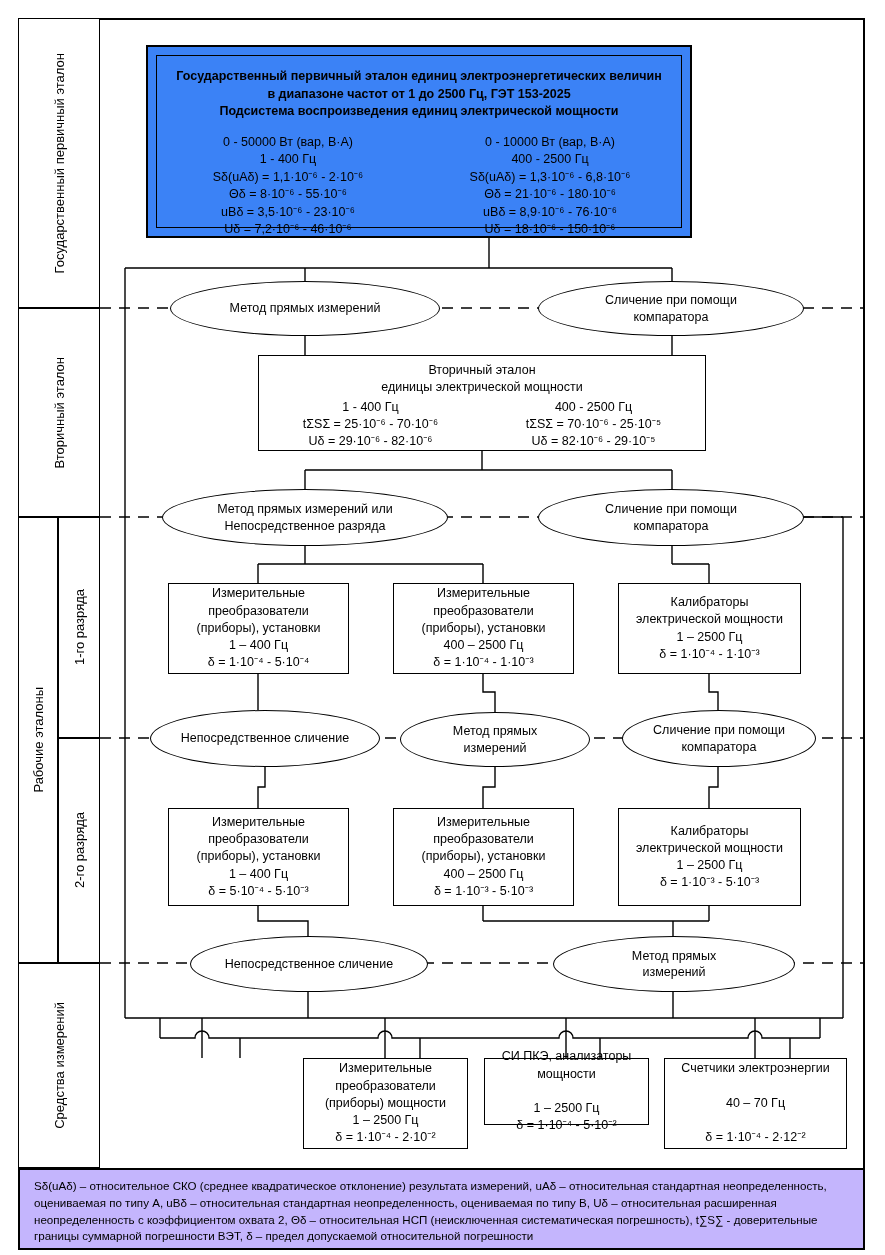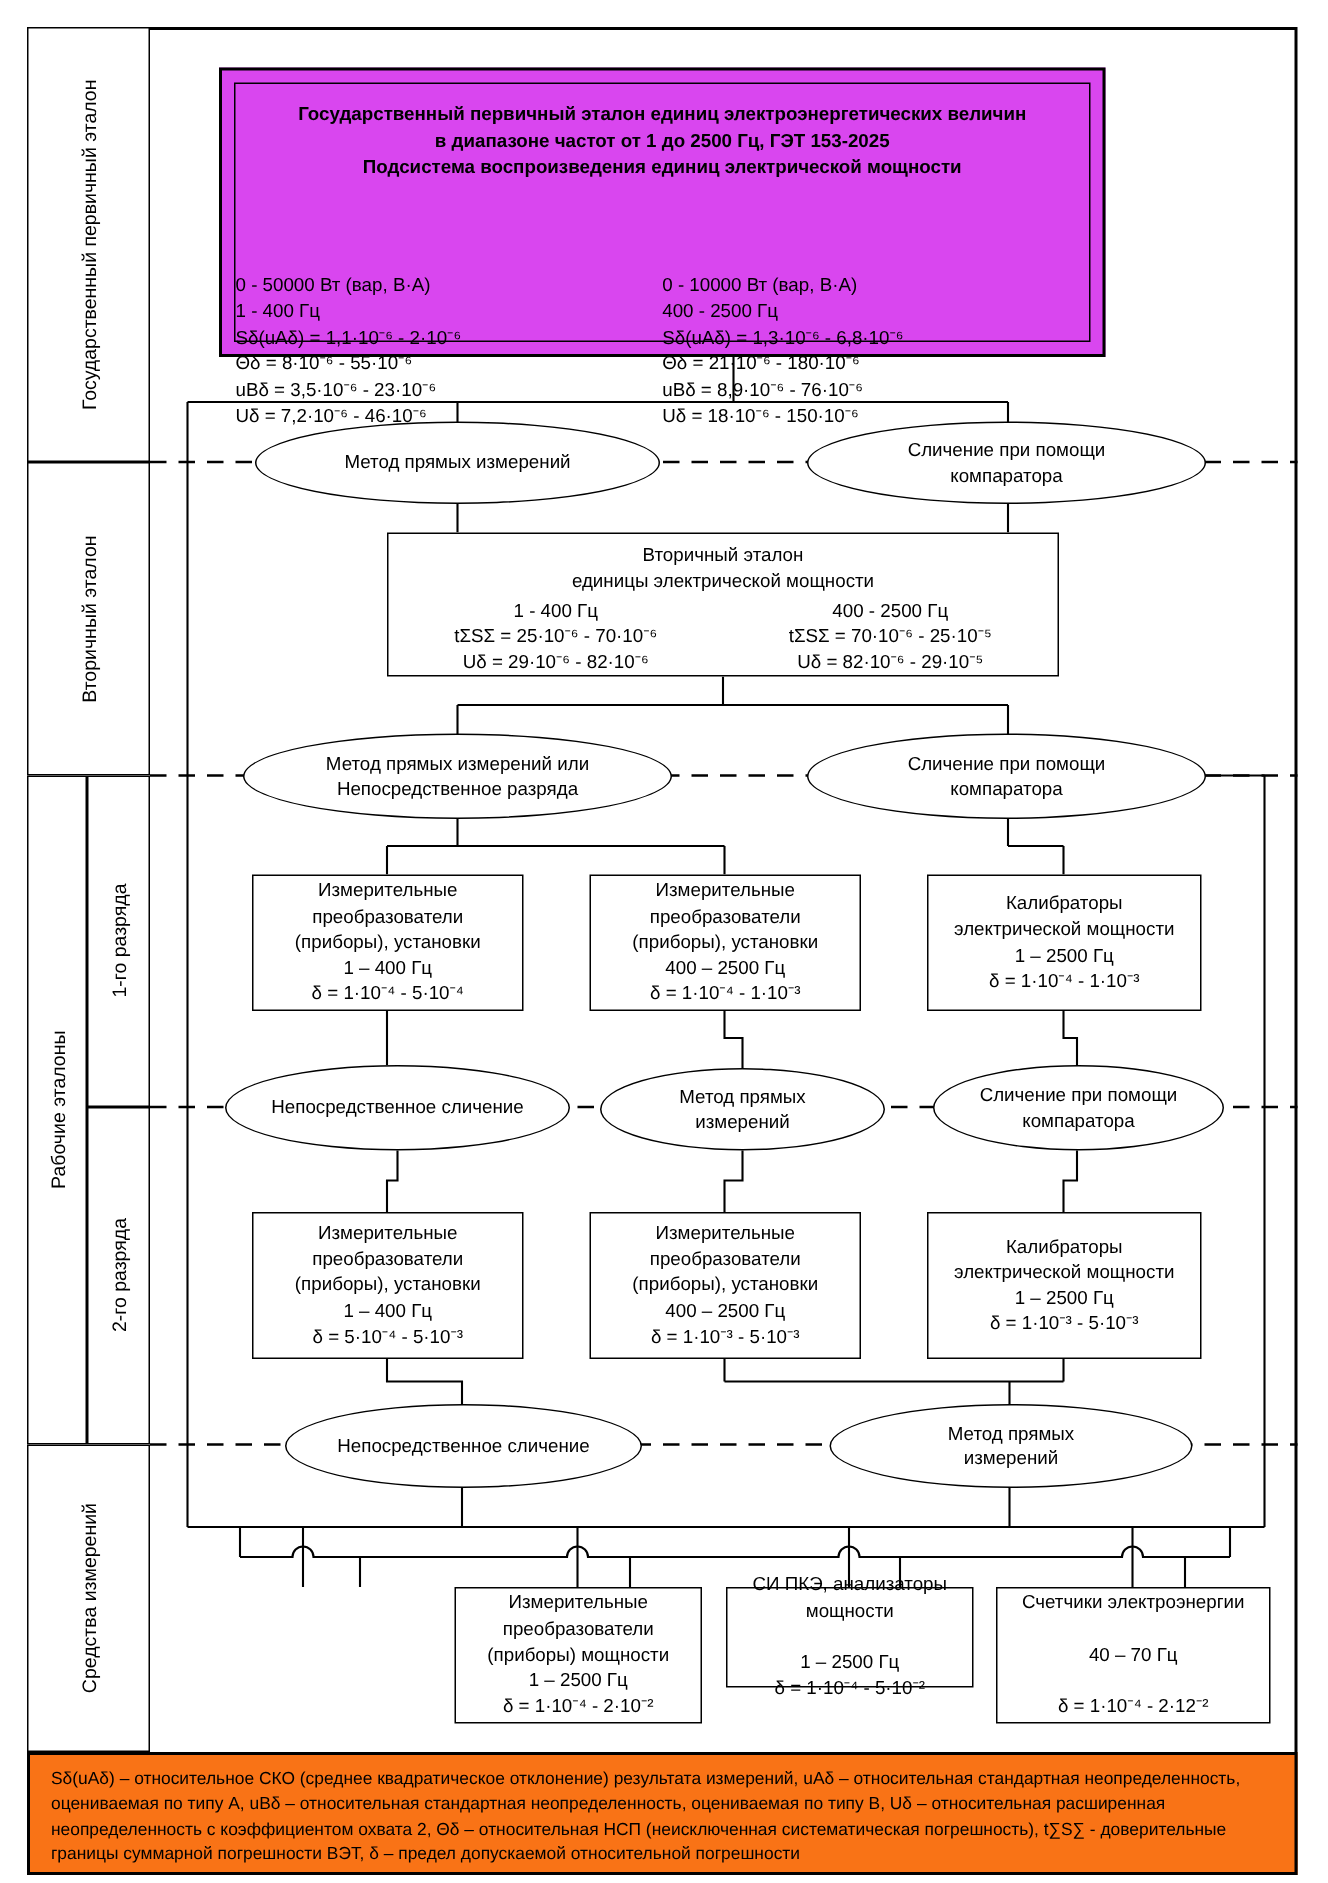--- a/index.html
+++ b/index.html
@@ -4,40 +4,40 @@
 <style>
   html,body{margin:0;padding:0;background:#fff;}
   .page{position:relative;width:885px;height:1255px;background:#fff;color:#000;
         font-family:"Liberation Sans",sans-serif;overflow:hidden;}
   .frame{position:absolute;left:18px;top:18px;width:847px;height:1232px;
          border:2px solid #000;box-sizing:border-box;}
   svg.wires{position:absolute;left:0;top:0;pointer-events:none;}
   .cell{position:absolute;border:1px solid #000;box-sizing:border-box;background:#fff;
         display:flex;align-items:center;justify-content:center;}
   .vtext{writing-mode:vertical-rl;transform:rotate(180deg);font-size:13px;white-space:nowrap;}
-  .pbox{position:absolute;left:146px;top:45px;width:591px;height:193px;border:2px solid #000;
-        box-sizing:border-box;background:#d946ef;padding:8px;}
+  .pbox{position:absolute;left:146px;top:45px;width:546px;height:193px;border:2px solid #000;
+        box-sizing:border-box;background:#3b82f6;padding:8px;}
   .pinner{border:1.5px solid #000;box-sizing:border-box;height:100%;
           display:flex;flex-direction:column;align-items:center;padding-top:12px;}
   .ptitle{font-weight:bold;font-size:12.5px;line-height:1.4;text-align:center;white-space:pre-line;}
   .cols{display:flex;width:100%;margin-top:13px;}
-  .col{flex:1;text-align:left;font-size:12.5px;line-height:1.4;white-space:pre-line;margin-top:48px;}
+  .col{flex:1;text-align:center;font-size:12.5px;line-height:1.4;white-space:pre-line;}
   .sbox{position:absolute;left:258px;top:355px;width:448px;height:96px;border:1.5px solid #000;
         box-sizing:border-box;background:#fff;padding-top:6px;}
   .stitle{font-size:12.5px;line-height:1.35;text-align:center;white-space:pre-line;}
   .scols{display:flex;width:100%;margin-top:3px;}
   .scol{flex:1;text-align:center;font-size:12.5px;line-height:1.35;white-space:pre-line;}
   .node{position:absolute;border:1.5px solid #000;box-sizing:border-box;background:#fff;
         display:flex;align-items:center;justify-content:center;text-align:center;
         font-size:12.5px;line-height:1.38;white-space:pre-line;}
   .oval{position:absolute;border:1.5px solid #000;box-sizing:border-box;border-radius:50%;
         background:#fff;display:flex;align-items:center;justify-content:center;
         text-align:center;font-size:12.5px;line-height:1.3;}
   .footer{position:absolute;left:18px;top:1168px;width:847px;height:82px;border:2px solid #000;
-          box-sizing:border-box;background:#f97316;font-size:11.6px;line-height:1.45;
+          box-sizing:border-box;background:#c4b5fd;font-size:11.6px;line-height:1.45;
           padding:8px 12px 0 14px;}
 </style>
 </head>
 <body>
 
 <div class="page">
 
   <div class="frame"></div>
 
   <svg class="wires" width="885" height="1255" viewBox="0 0 885 1255">

